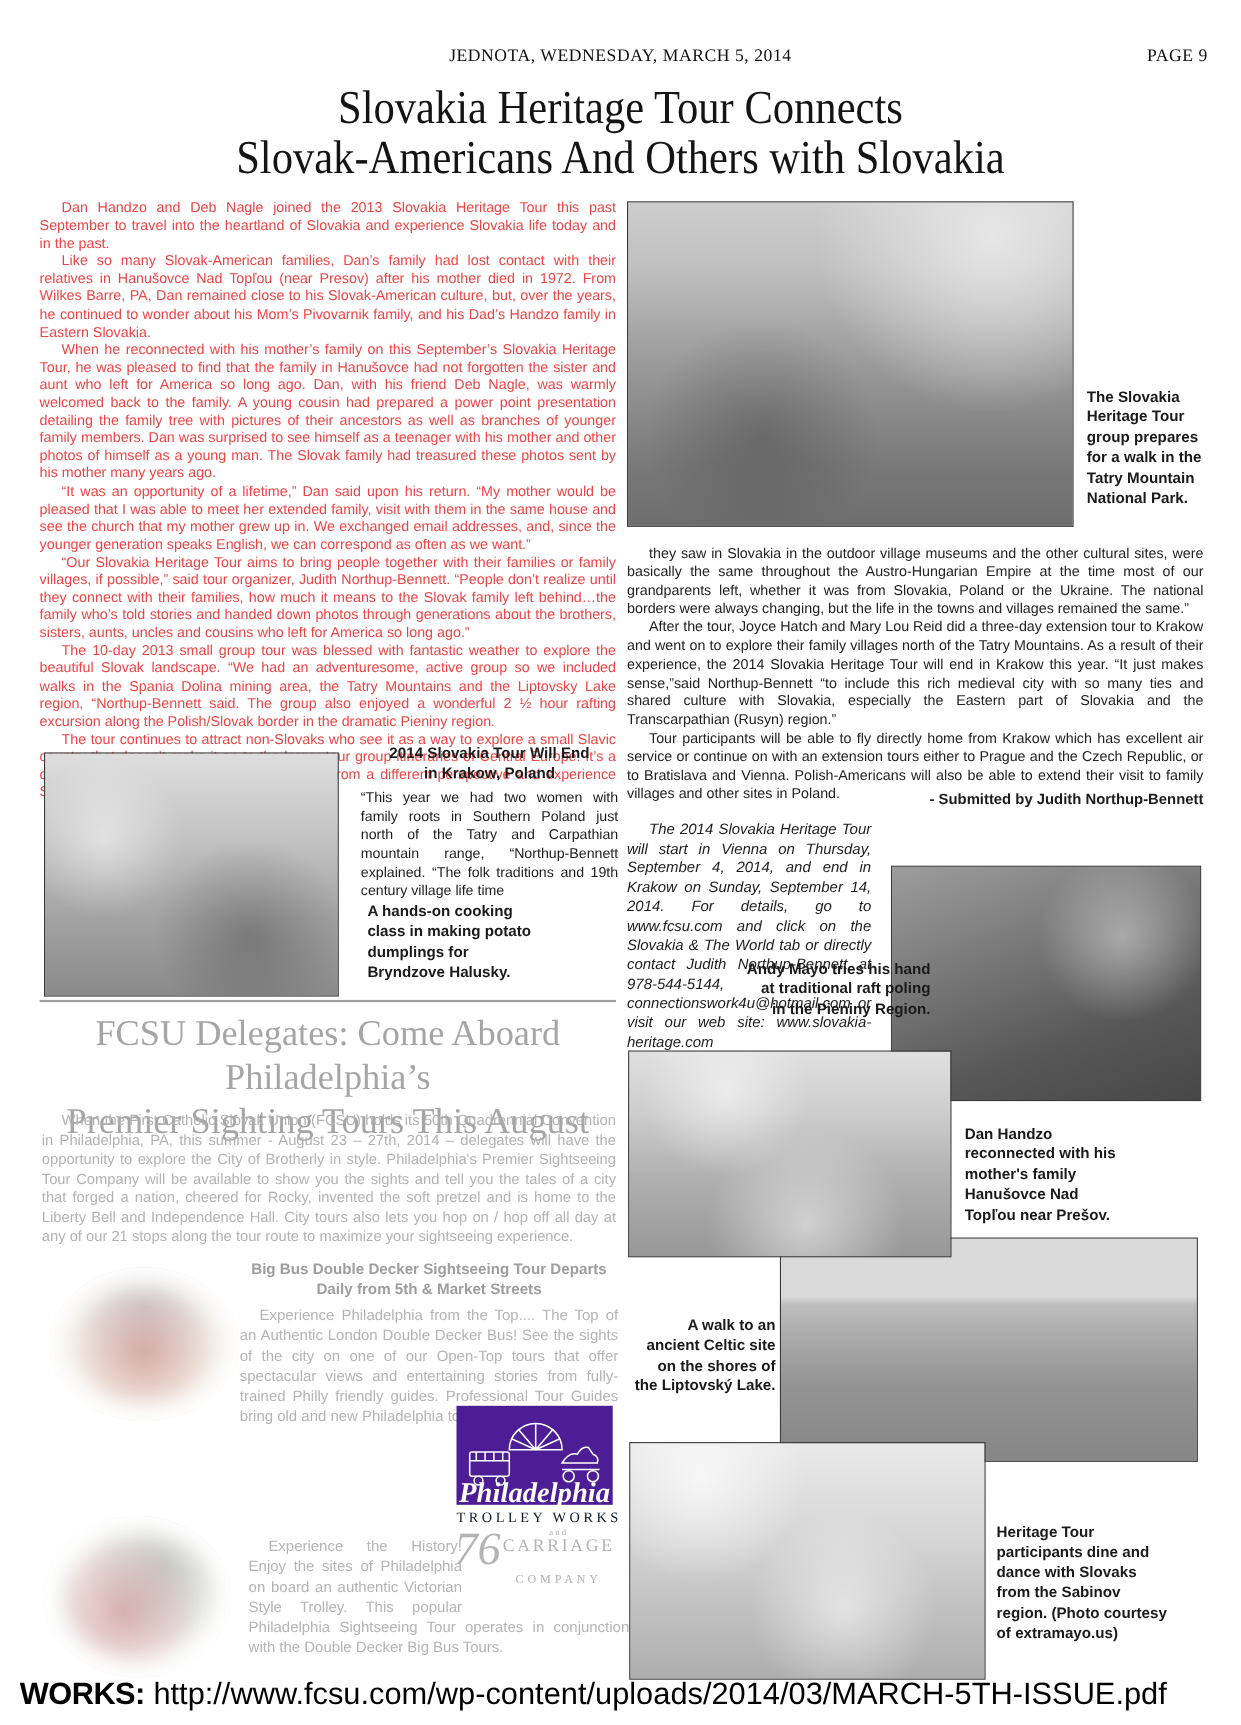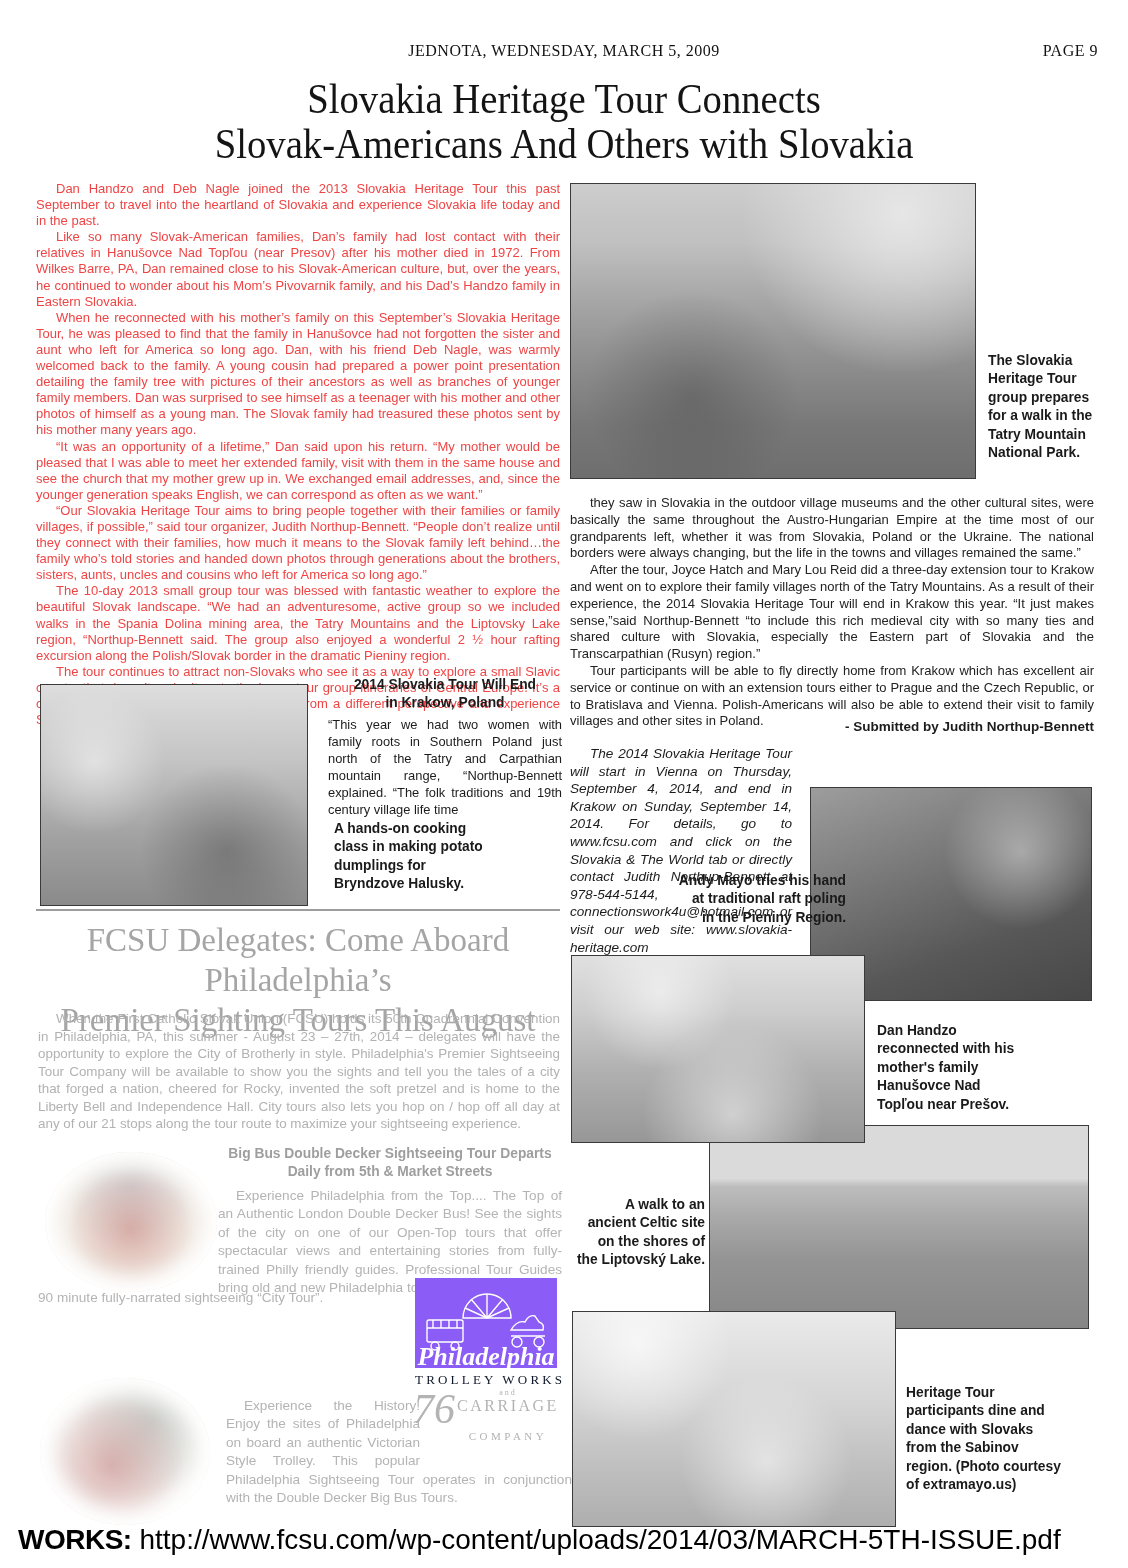--- a/index.html
+++ b/index.html
@@ -85,21 +85,21 @@
   .bus-oval{left:45px;top:1152px;width:172px;height:140px;background:
       radial-gradient(circle at 50% 55%,rgba(195,110,100,.45),rgba(0,0,0,0) 55%),
       radial-gradient(circle at 50% 25%,rgba(160,170,190,.35),rgba(0,0,0,0) 50%),
       #f0e9e2;box-shadow:inset 0 0 20px 14px #ffffff;}
   .trolley-oval{left:40px;top:1378px;width:170px;height:147px;background:
       radial-gradient(circle at 42% 60%,rgba(190,100,100,.42),rgba(0,0,0,0) 55%),
       radial-gradient(circle at 65% 30%,rgba(150,160,155,.4),rgba(0,0,0,0) 50%),
       #f1efec;box-shadow:inset 0 0 20px 14px #ffffff;}
   
   .logo{position:absolute;left:415px;top:1278px;width:142px;z-index:1;}
-  .logo-pink{position:relative;width:142px;height:90px;background:#8b5cf6;}
+  .logo-pink{position:relative;width:142px;height:90px;background:#4c1d95;}
   .logo-script{position:absolute;bottom:-4px;left:0;width:100%;text-align:center;
                font-family:"Liberation Serif",serif;font-style:italic;font-weight:bold;
                font-size:26px;color:#ffffff;}
   .logo-tw{font-family:"Liberation Serif",serif;color:#0f172a;font-size:13px;
            letter-spacing:3.2px;text-align:center;margin-top:4px;white-space:nowrap;}
   .logo-bottom{display:flex;justify-content:center;color:#b3b3b3;margin-top:0;}
   .logo-76{font-family:"Liberation Serif",serif;font-style:italic;font-size:42px;line-height:42px;}
   .logo-col{text-align:center;margin-left:2px;}
   .logo-and{font-family:"Liberation Serif",serif;font-size:8px;letter-spacing:2px;line-height:9px;}
   .logo-carriage{font-family:"Liberation Serif",serif;font-size:16px;letter-spacing:2.5px;line-height:17px;}
@@ -107,21 +107,21 @@
   
   .source{position:absolute;left:18px;top:1524px;width:1104px;font-size:28px;color:#000;white-space:nowrap;}
   .source b{font-weight:bold;letter-spacing:-.5px;}
 </style>
 </head>
 <body>
 
 <div class="page">
 
   <div class="masthead">
-    <span>JEDNOTA, WEDNESDAY, MARCH 5, 2009</span>
+    <span>JEDNOTA, WEDNESDAY, MARCH 5, 2014</span>
     <span class="pageno">PAGE 9</span>
   </div>
 
   <h1 class="headline">
     <span>Slovakia Heritage Tour Connects</span><br>
     <span>Slovak-Americans And  Others with Slovakia</span>
   </h1>
 
   <div class="leftcol">
     <p>Dan Handzo and Deb Nagle joined the 2013 Slovakia Heritage Tour this past September to travel into the heartland of Slovakia and experience Slovakia life today and in the past.</p>
@@ -176,21 +176,20 @@
     <span>Premier Sighting Tours This August</span>
   </h2>
   <p class="fcsu-intro">When the First Catholic Slovak Union (FCSU) holds its 50th Quadrennial Convention in Philadelphia, PA, this summer - August 23 – 27th, 2014 – delegates will have the opportunity to explore the City of Brotherly in style.   Philadelphia's Premier Sightseeing Tour Company will be available to show you the sights and tell you the tales of a city that forged a nation, cheered for Rocky, invented the soft pretzel and is home to the Liberty Bell and Independence Hall.  City tours also lets you hop on / hop off all day at any of our 21 stops along the tour route to maximize your sightseeing experience.</p>
 
   <div class="oval bus-oval"></div>
   <div class="bigbus-head">
     <span>Big Bus Double Decker Sightseeing Tour Departs</span><br>
     <span>Daily from 5th &amp; Market Streets</span>
   </div>
   <p class="bigbus-text">Experience Philadelphia from the Top.... The Top of an Authentic London Double Decker Bus! See the sights of the city on one of our Open-Top tours that offer spectacular views and entertaining stories from fully-trained Philly friendly guides. Professional Tour Guides bring old and new Philadelphia to life on our</p>
-  <div class="bigbus-line2">90 minute fully-narrated sightseeing “City Tour”.</div>
 
   <div class="oval trolley-oval"></div>
   <p class="trolley-text"><span class="logo-spacer"></span><span>Experience the History! Enjoy the sites of Philadelphia on board an authentic Victorian Style Trolley. This popular Philadelphia Sightseeing Tour operates in conjunction with the Double Decker Big Bus Tours.</span></p>
 
   <div class="logo">
     <div class="logo-pink">
       <svg width="142" height="90" viewBox="0 0 142 90">
         <g fill="none" stroke="#ffffff" stroke-width="1.4">
           <path d="M48 40 a24 24 0 0 1 48 0 z"></path>
           <path d="M72 16 v24 M56 21 l16 19 M88 21 l-16 19 M50 30 l22 10 M94 30 l-22 10"></path>

